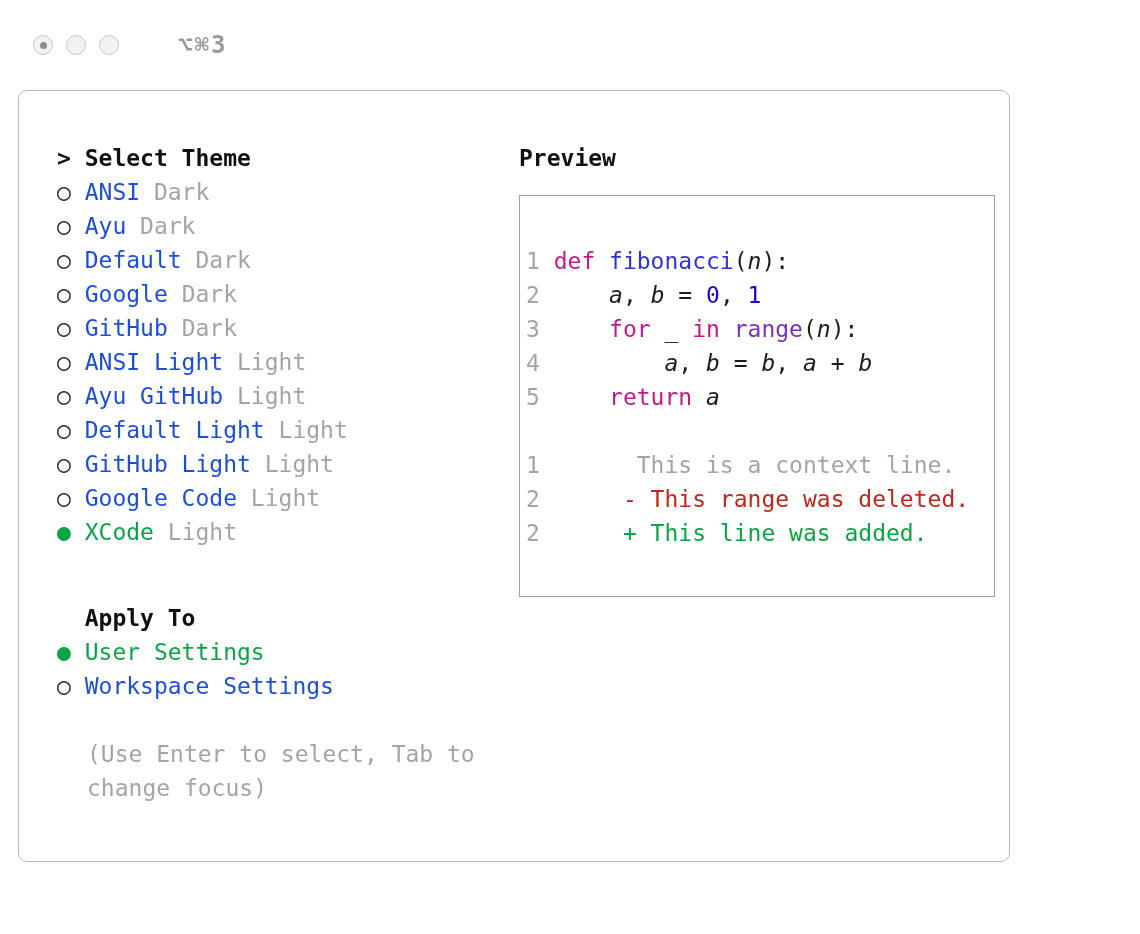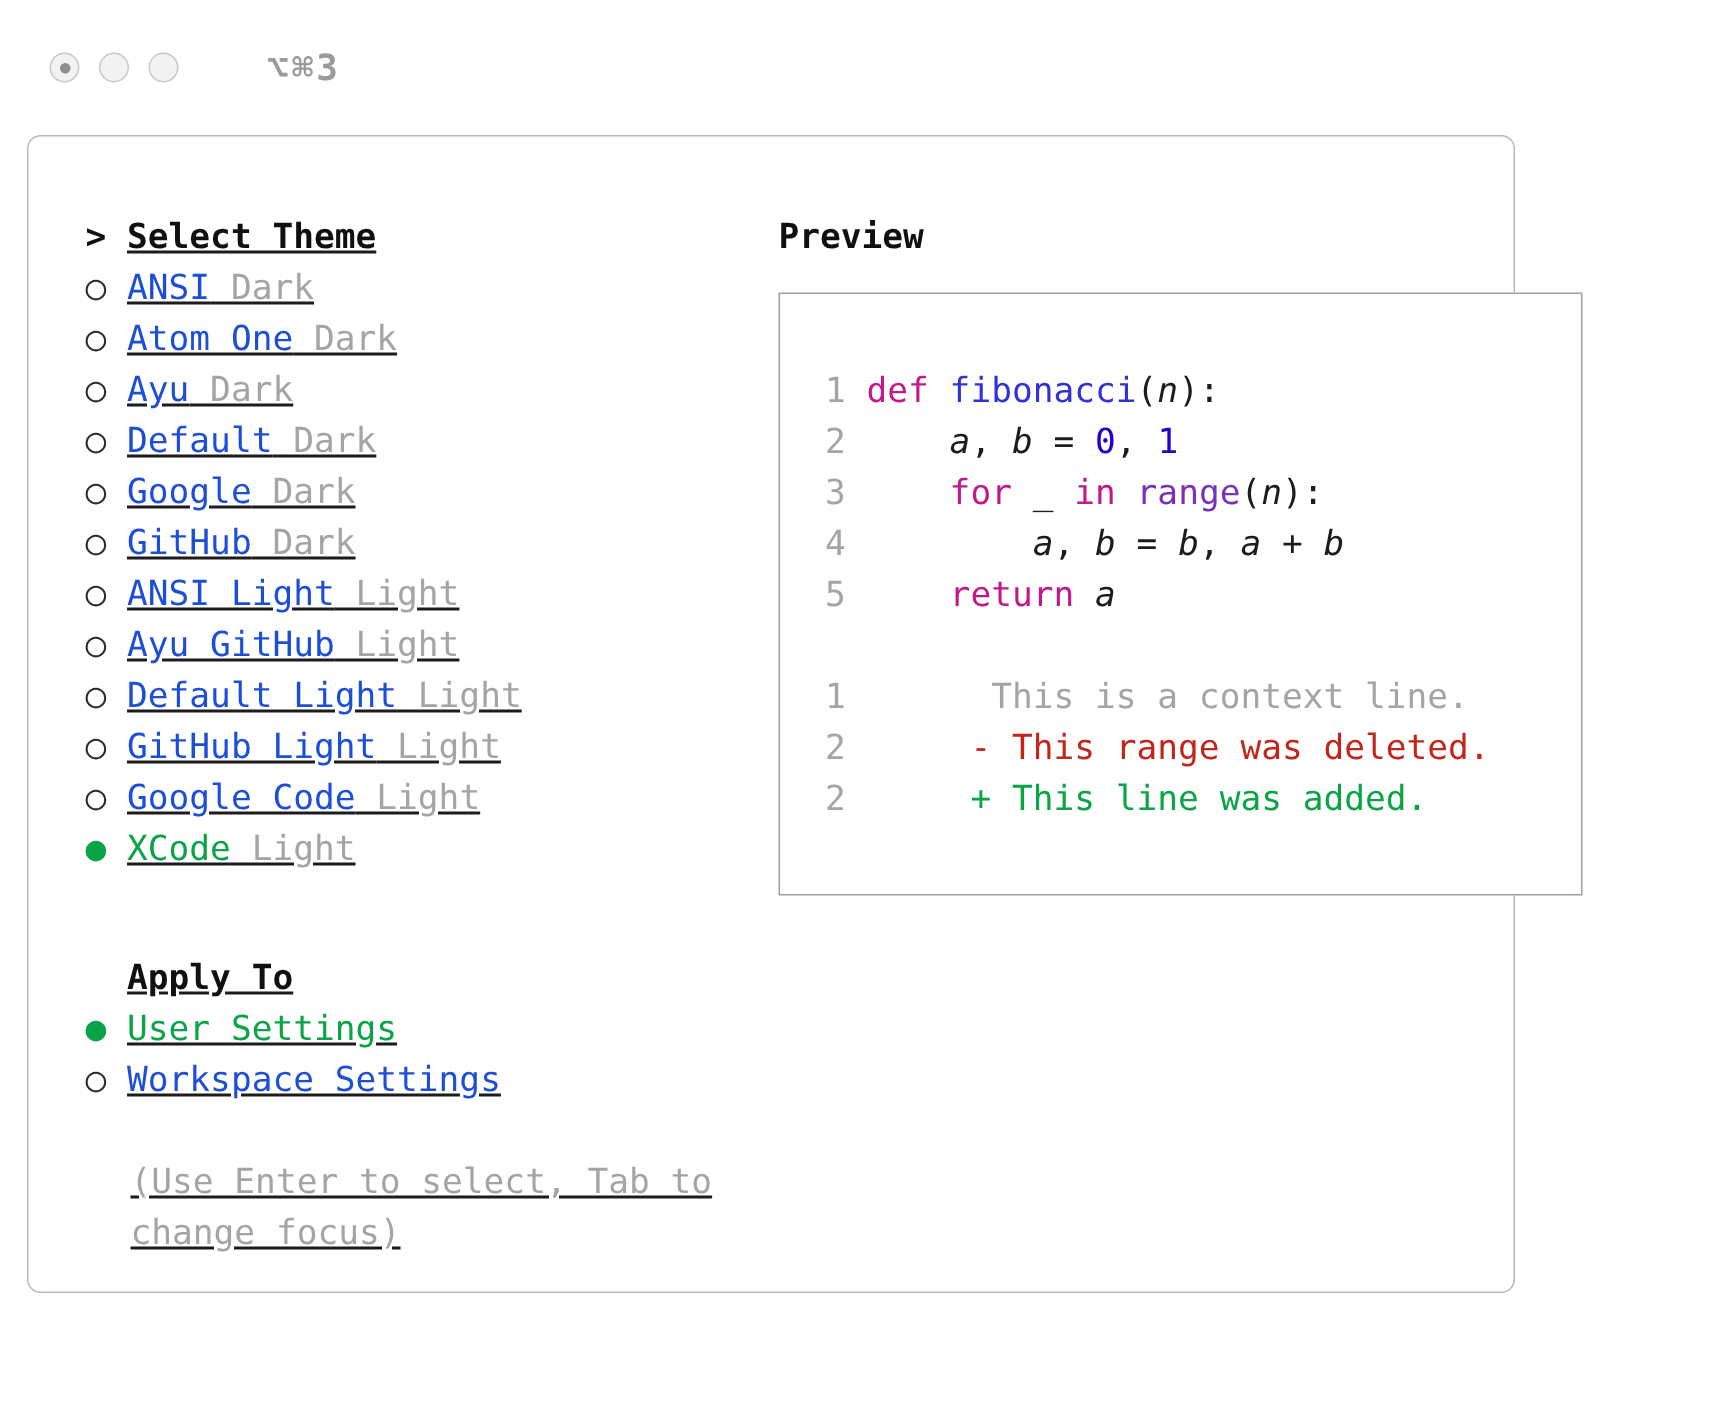--- a/index.html
+++ b/index.html
@@ -36,46 +36,46 @@
   }
   .window {
     width: 992px; height: 772px;
     margin-left: 18px;
     border: 1.5px solid #b4bac2;
     border-radius: 9px;
     background: #ffffff;
     display: flex;
     padding: 50px 0 0 38px;
   }
-  .left-pane { width: 462px; flex: 0 0 462px; text-decoration: underline; }
+  .left-pane { width: 462px; flex: 0 0 462px; }
   .right-pane { flex: 1; padding-right: 26px; }
   .row { height: 34px; line-height: 34px; white-space: pre; }
   .marker { display: inline-block; width: 2ch; color: #2b2b2b; }
   .marker.on { color: var(--accent-green, #0aa446); }
   .heading { font-weight: bold; color: #101010; }
   .pointer { font-weight: bold; color: #101010; }
   .label { color: #1d4ed8; }
   .row.selected .label { color: var(--accent-green, #0aa446); }
   .variant { color: var(--muted-gray, #a4a4a4); }
   .apply-heading { margin-top: 52px; }
   .hint {
     margin-top: 34px;
     width: 420px;
     line-height: 34px;
     color: var(--muted-gray, #a4a4a4);
     margin-left: 30px;
   }
   .preview-title { height: 34px; line-height: 34px; }
   .preview-box {
     margin-top: 20px;
-    width: 536px;
+    width: 476px;
     height: 402px;
     border: 1.5px solid #9ba1a9;
     background: #ffffff;
-    padding: 48px 0 0 30px;
+    padding: 48px 0 0 6px;
     overflow: hidden;
   }
   .pline { height: 34px; line-height: 34px; white-space: pre; }
   .lnum { display: inline-block; width: 2ch; color: var(--muted-gray, #a4a4a4); }
   .gap { height: 34px; }
   .tok-plain { color: var(--text-dark, #1c1c1e); }
   .tok-kw { color: var(--keyword-pink, #c2188c); }
   .tok-fn { color: var(--function-blue, #3032d6); }
   .tok-num { color: var(--number-blue, #1c00cf); }
   .tok-builtin { color: var(--builtin-purple, #7a30b8); }
@@ -94,21 +94,20 @@
   <span class="tl"></span>
   <span class="tl"></span>
   <span class="shortcut">⌥⌘3</span>
 </div>
 
 <div class="window">
   <div class="left-pane">
     <div class="row"><span class="marker pointer">&gt;</span><span class="heading">Select Theme</span></div>
     <div id="theme-list">
         <div class="row"><span class="marker">○</span><span class="label">ANSI</span><span class="variant"> Dark</span></div>
-        <div class="row"><span class="marker">○</span><span class="label">Atom One</span><span class="variant"> Dark</span></div>
         <div class="row"><span class="marker">○</span><span class="label">Ayu</span><span class="variant"> Dark</span></div>
         <div class="row"><span class="marker">○</span><span class="label">Default</span><span class="variant"> Dark</span></div>
         <div class="row"><span class="marker">○</span><span class="label">Google</span><span class="variant"> Dark</span></div>
         <div class="row"><span class="marker">○</span><span class="label">GitHub</span><span class="variant"> Dark</span></div>
         <div class="row"><span class="marker">○</span><span class="label">ANSI Light</span><span class="variant"> Light</span></div>
         <div class="row"><span class="marker">○</span><span class="label">Ayu GitHub</span><span class="variant"> Light</span></div>
         <div class="row"><span class="marker">○</span><span class="label">Default Light</span><span class="variant"> Light</span></div>
         <div class="row"><span class="marker">○</span><span class="label">GitHub Light</span><span class="variant"> Light</span></div>
         <div class="row"><span class="marker">○</span><span class="label">Google Code</span><span class="variant"> Light</span></div>
         <div class="row selected"><span class="marker on">●</span><span class="label">XCode</span><span class="variant"> Light</span></div>

